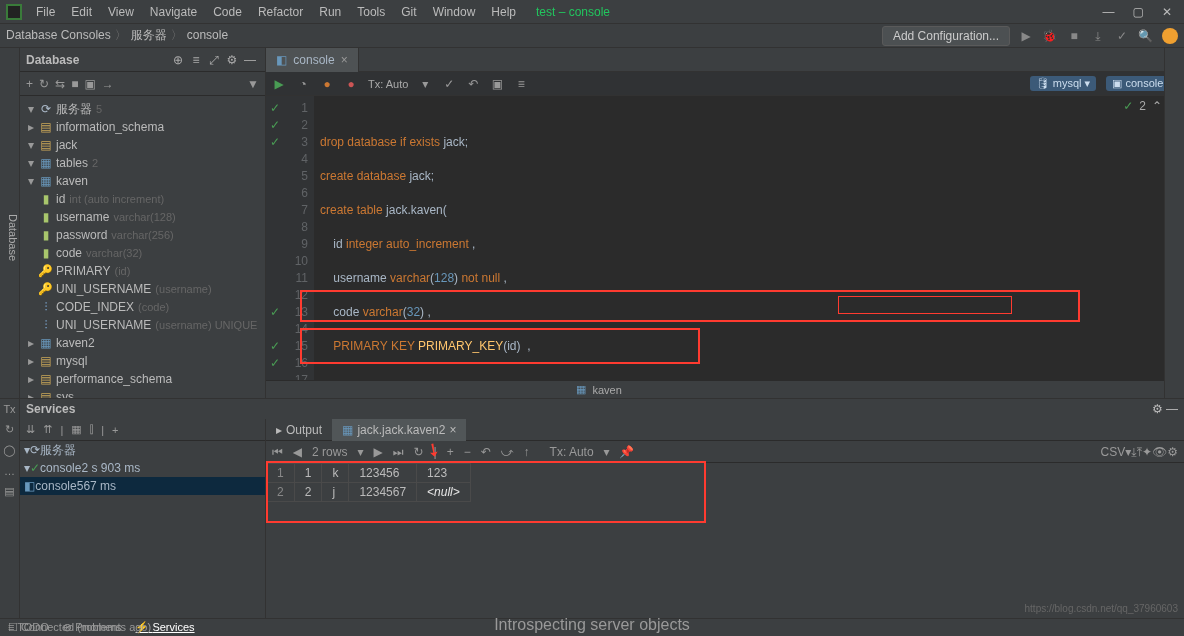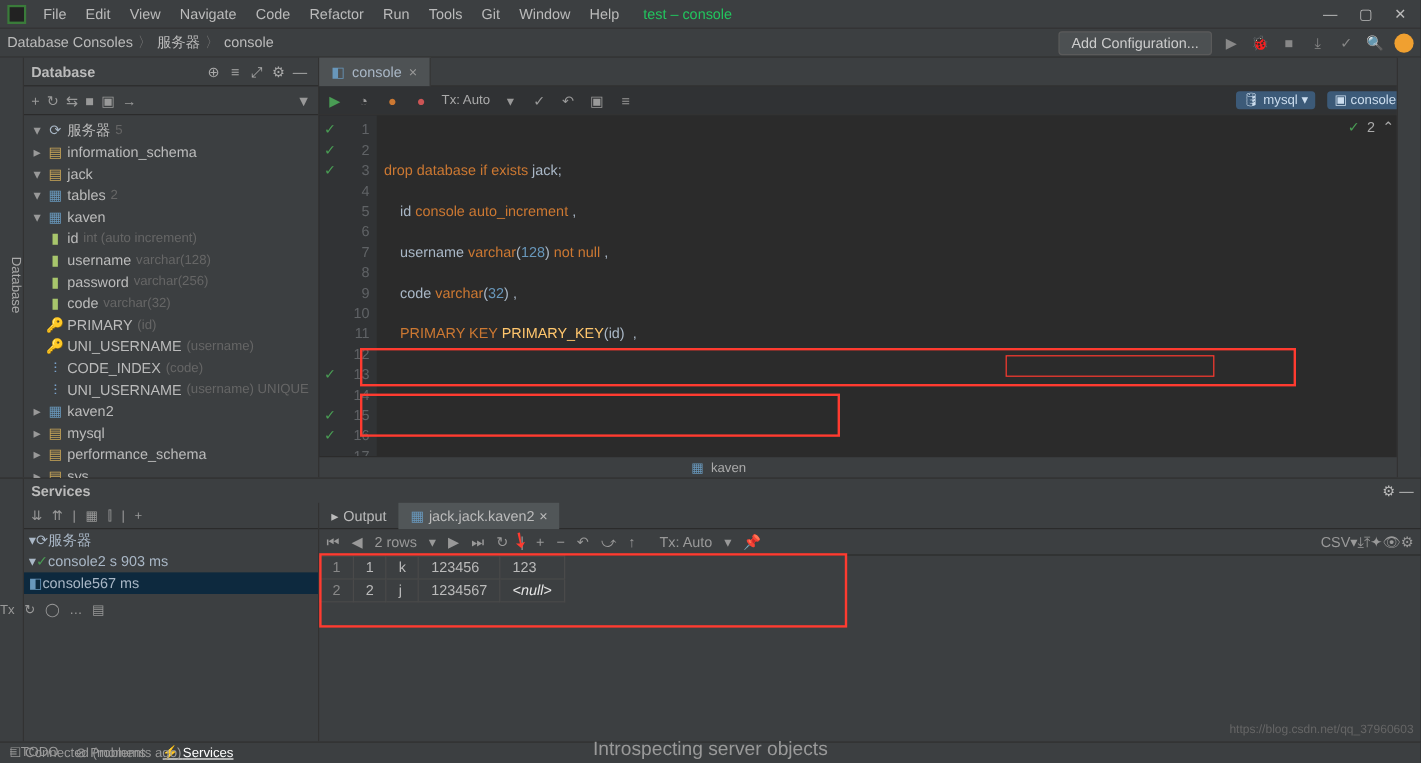--- a/index.html
+++ b/index.html
@@ -63,21 +63,21 @@
 .fn { color:#ffc66d; }
 .redbox { position:absolute; border:2px solid #ff3b30; pointer-events:none; }
 .redbox.inner { border:1px solid #ff3b30; }
 .topright { position:absolute; top:2px; right:6px; display:flex; gap:6px; align-items:center; color:#aaa; }
 .greenchk { color:#499c54; }
 
 .bottom-func { height:18px; background:#3c3f41; display:flex; align-items:center; padding-left:310px; border-top:1px solid #2b2b2b; color:#aaa; gap:6px; font-size:11px; }
 
 
 .services { position:absolute; left:0; right:0; bottom:18px; height:220px; background:#3c3f41; border-top:1px solid #323232; display:flex; }
-.services .rail { width:20px; border-right:1px solid #323232; padding:4px 0; display:flex; flex-direction:row; align-items:center; gap:8px; color:#999; font-size:11px; }
+.services .rail { width:20px; border-right:1px solid #323232; padding:4px 0; display:flex; flex-direction:column; align-items:center; gap:8px; color:#999; font-size:11px; }
 .services .body { flex:1; display:flex; flex-direction:column; }
 .services .hdr { height:20px; display:flex; align-items:center; padding:0 6px; color:#bbb; }
 .services .hdr .ttl { font-weight:bold; flex:1; }
 .services .split { flex:1; display:flex; }
 .services .treecol { width:246px; border-right:1px solid #323232; }
 .svc-tool { height:22px; display:flex; align-items:center; gap:8px; padding:0 6px; border-bottom:1px solid #2b2b2b; color:#999; font-size:11px; }
 .svc-tree .node { height:18px; display:flex; align-items:center; padding-left:4px; }
 .svc-tree .sel { background:#0d293e; }
 .svc-result { flex:1; display:flex; flex-direction:column; }
 .res-tabs { height:22px; display:flex; align-items:center; border-bottom:1px solid #2b2b2b; }
@@ -312,21 +312,23 @@
           <div class="ln">12</div>
           <div class="ln"><span class="ok">✓</span>13</div>
           <div class="ln">14</div>
           <div class="ln"><span class="ok">✓</span>15</div>
           <div class="ln"><span class="ok">✓</span>16</div>
           <div class="ln">17</div>
         </div>
       <div class="src" id="src">
         <div class="topright"><span class="greenchk">✓</span><span>2</span><span>⌃</span><span>⌄</span></div>
 <div><span class="kw">drop database if exists </span><span>jack;</span></div>
-<div>    <span>id </span><span class="kw">console auto_increment </span><span>,</span></div>
+<div><span class="kw">create database </span><span>jack;</span></div>
+<div><span class="kw">create table </span><span>jack.kaven(</span></div>
+<div>    <span>id </span><span class="kw">integer auto_increment </span><span>,</span></div>
 <div>    <span>username </span><span class="kw">varchar</span><span>(</span><span class="num">128</span><span>) </span><span class="kw">not null </span><span>,</span></div>
 <div>    <span>code </span><span class="kw">varchar</span><span>(</span><span class="num">32</span><span>) ,</span></div>
 <div>    <span class="kw">PRIMARY KEY </span><span class="fn">PRIMARY_KEY</span><span>(id)  ,</span></div>
 
 
 
 
 
 
 

